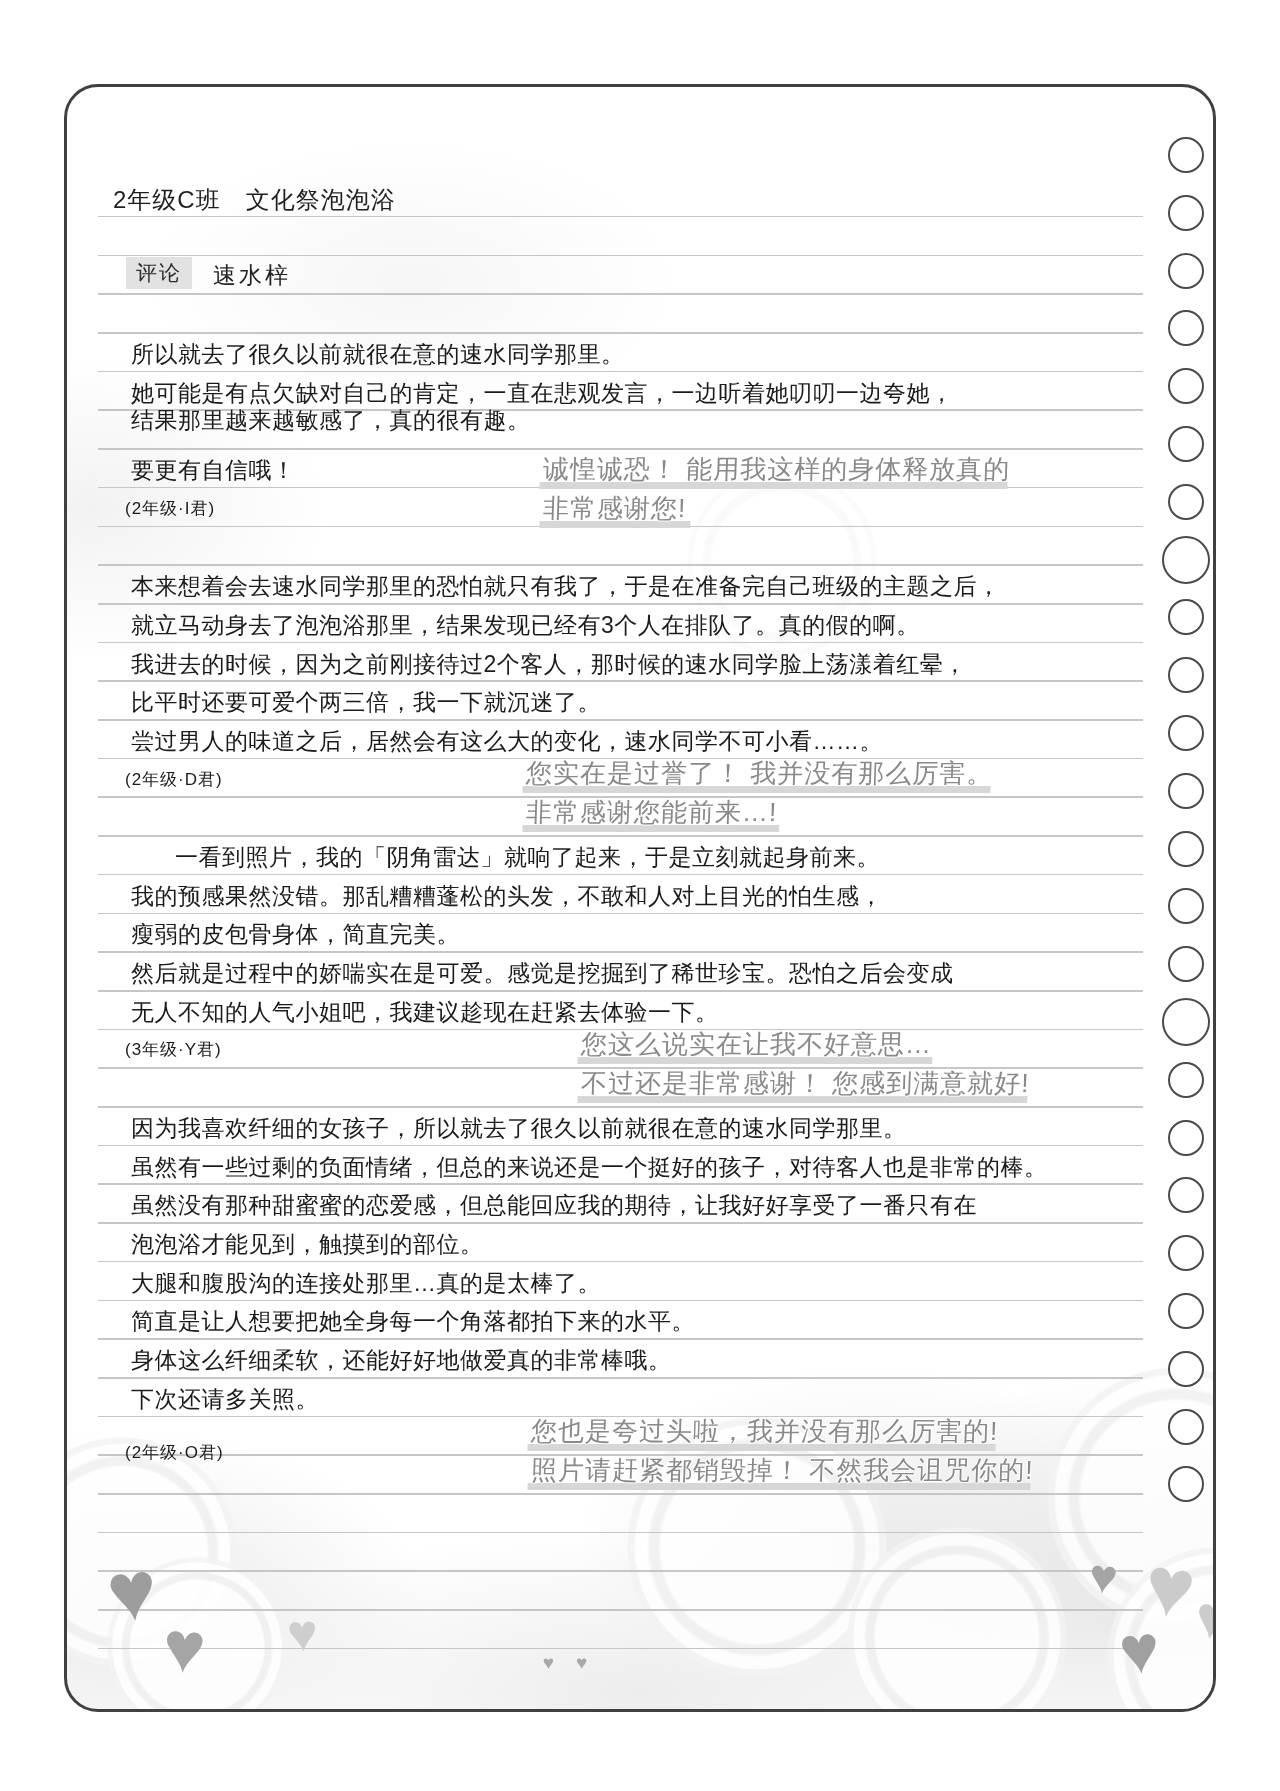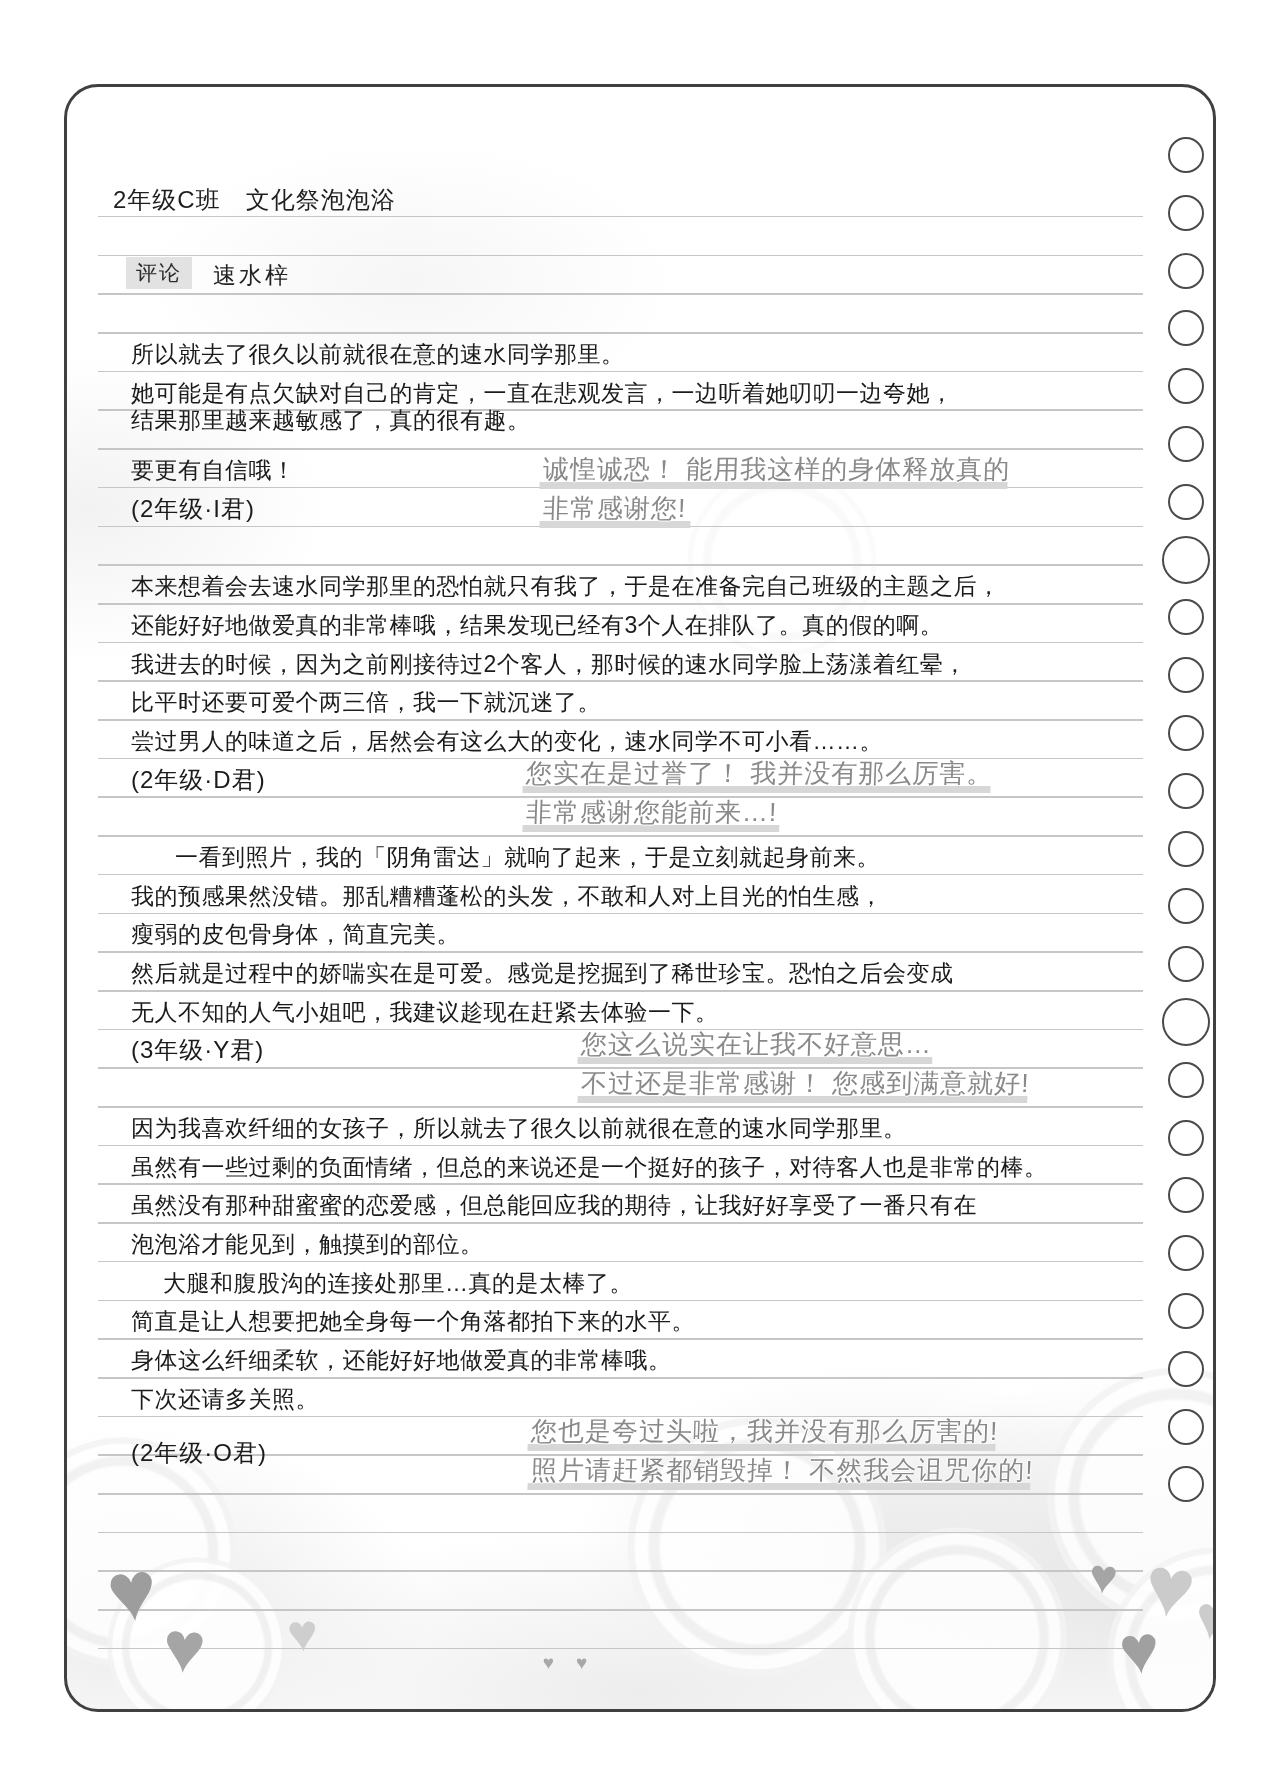--- a/index.html
+++ b/index.html
@@ -28,22 +28,22 @@
          color:#1e1e1e;letter-spacing:1px;white-space:nowrap;}
 
   .badge{position:absolute;left:59px;top:170px;width:66px;height:32px;
          background:#e2e2e2;color:#2c2c2c;font-size:21px;font-weight:500;
          display:flex;align-items:center;justify-content:center;letter-spacing:2px;}
   .commenter{position:absolute;left:146px;top:173px;font-size:23px;font-weight:500;
          color:#222;letter-spacing:3px;white-space:nowrap;}
 
   .bodyline{position:absolute;left:64px;height:32px;line-height:32px;
          font-size:23px;font-weight:500;color:#1b1b1b;white-space:nowrap;letter-spacing:.5px;}
-  .authorline{position:absolute;left:64px;height:32px;line-height:32px;
-         font-size:24px;font-weight:500;color:#1b1b1b;white-space:nowrap;letter-spacing:1px;}
+  .authorline{position:absolute;left:58px;height:32px;line-height:32px;
+         font-size:17px;font-weight:500;color:#1b1b1b;white-space:nowrap;letter-spacing:1px;}
 
   .reply{position:absolute;font-size:26px;font-weight:400;color:#898989;
          white-space:nowrap;letter-spacing:1px;line-height:30px;
          padding:0 8px 5px 3px;transform:skewX(-2deg);
          text-shadow:1px 0 0 #fff,-1px 0 0 #fff,0 1px 0 #fff,0 -1px 0 #fff;
          background:linear-gradient(#d7d7d7,#d7d7d7) no-repeat left bottom/98% 7px;}
 
   .hole{position:absolute;border:2.6px solid #4a4a4a;border-radius:50%;
         background:#fff;box-sizing:border-box;}
 
@@ -75,40 +75,40 @@
 
   <div id="comments">
       <div class="bodyline" style="top: 250.8px;">所以就去了很久以前就很在意的速水同学那里。</div>
       <div class="bodyline" style="top: 289.5px;">她可能是有点欠缺对自己的肯定，一直在悲观发言，一边听着她叨叨一边夸她，</div>
       <div class="bodyline" style="top: 317px;">结果那里越来越敏感了，真的很有趣。</div>
       <div class="bodyline" style="top: 366.9px;">要更有自信哦！</div>
       <div class="authorline" style="top: 405.6px;">(2年级·I君)</div>
       <div class="reply" style="top: 367px; left: 473px;">诚惶诚恐！ 能用我这样的身体释放真的</div>
       <div class="reply" style="top: 406px; left: 473px;">非常感谢您!</div>
       <div class="bodyline" style="top: 483.3px;">本来想着会去速水同学那里的恐怕就只有我了，于是在准备完自己班级的主题之后，</div>
-      <div class="bodyline" style="top: 522px;">还能好好地做爱真的非常棒哦，结果发现已经有3个人在排队了。真的假的啊。</div>
+      <div class="bodyline" style="top: 522px;">就立马动身去了泡泡浴那里，结果发现已经有3个人在排队了。真的假的啊。</div>
       <div class="bodyline" style="top: 560.7px;">我进去的时候，因为之前刚接待过2个客人，那时候的速水同学脸上荡漾着红晕，</div>
       <div class="bodyline" style="top: 599.4px;">比平时还要可爱个两三倍，我一下就沉迷了。</div>
       <div class="bodyline" style="top: 638.1px;">尝过男人的味道之后，居然会有这么大的变化，速水同学不可小看……。</div>
       <div class="authorline" style="top: 676.8px;">(2年级·D君)</div>
       <div class="reply" style="top: 671px; left: 456px;">您实在是过誉了！ 我并没有那么厉害。</div>
       <div class="reply" style="top: 710px; left: 456px;">非常感谢您能前来…!</div>
       <div class="bodyline" style="top: 753.9px; margin-left: 44px;">一看到照片，我的「阴角雷达」就响了起来，于是立刻就起身前来。</div>
       <div class="bodyline" style="top: 792.6px;">我的预感果然没错。那乱糟糟蓬松的头发，不敢和人对上目光的怕生感，</div>
       <div class="bodyline" style="top: 831.3px;">瘦弱的皮包骨身体，简直完美。</div>
       <div class="bodyline" style="top: 870px;">然后就是过程中的娇喘实在是可爱。感觉是挖掘到了稀世珍宝。恐怕之后会变成</div>
       <div class="bodyline" style="top: 908.7px;">无人不知的人气小姐吧，我建议趁现在赶紧去体验一下。</div>
       <div class="authorline" style="top: 947.4px;">(3年级·Y君)</div>
       <div class="reply" style="top: 941.5px; left: 511px;">您这么说实在让我不好意思…</div>
       <div class="reply" style="top: 980.5px; left: 511px;">不过还是非常感谢！ 您感到满意就好!</div>
       <div class="bodyline" style="top: 1024.8px;">因为我喜欢纤细的女孩子，所以就去了很久以前就很在意的速水同学那里。</div>
       <div class="bodyline" style="top: 1063.5px;">虽然有一些过剩的负面情绪，但总的来说还是一个挺好的孩子，对待客人也是非常的棒。</div>
       <div class="bodyline" style="top: 1102.2px;">虽然没有那种甜蜜蜜的恋爱感，但总能回应我的期待，让我好好享受了一番只有在</div>
       <div class="bodyline" style="top: 1140.9px;">泡泡浴才能见到，触摸到的部位。</div>
-      <div class="bodyline" style="top: 1179.6px; margin-left: 32px;">大腿和腹股沟的连接处那里…真的是太棒了。</div>
+      <div class="bodyline" style="top: 1179.6px;">大腿和腹股沟的连接处那里…真的是太棒了。</div>
       <div class="bodyline" style="top: 1218.3px;">简直是让人想要把她全身每一个角落都拍下来的水平。</div>
       <div class="bodyline" style="top: 1257px;">身体这么纤细柔软，还能好好地做爱真的非常棒哦。</div>
       <div class="bodyline" style="top: 1295.7px;">下次还请多关照。</div>
       <div class="authorline" style="top: 1334.4px; margin-top: 16px;">(2年级·O君)</div>
       <div class="reply" style="top: 1329px; left: 461px;">您也是夸过头啦，我并没有那么厉害的!</div>
       <div class="reply" style="top: 1368px; left: 461px;">照片请赶紧都销毁掉！ 不然我会诅咒你的!</div>
     </div>
 
   <div id="holes">
       <div class="hole" style="left: 1101px; top: 50px; height: 36px; width: 36px;"></div>

